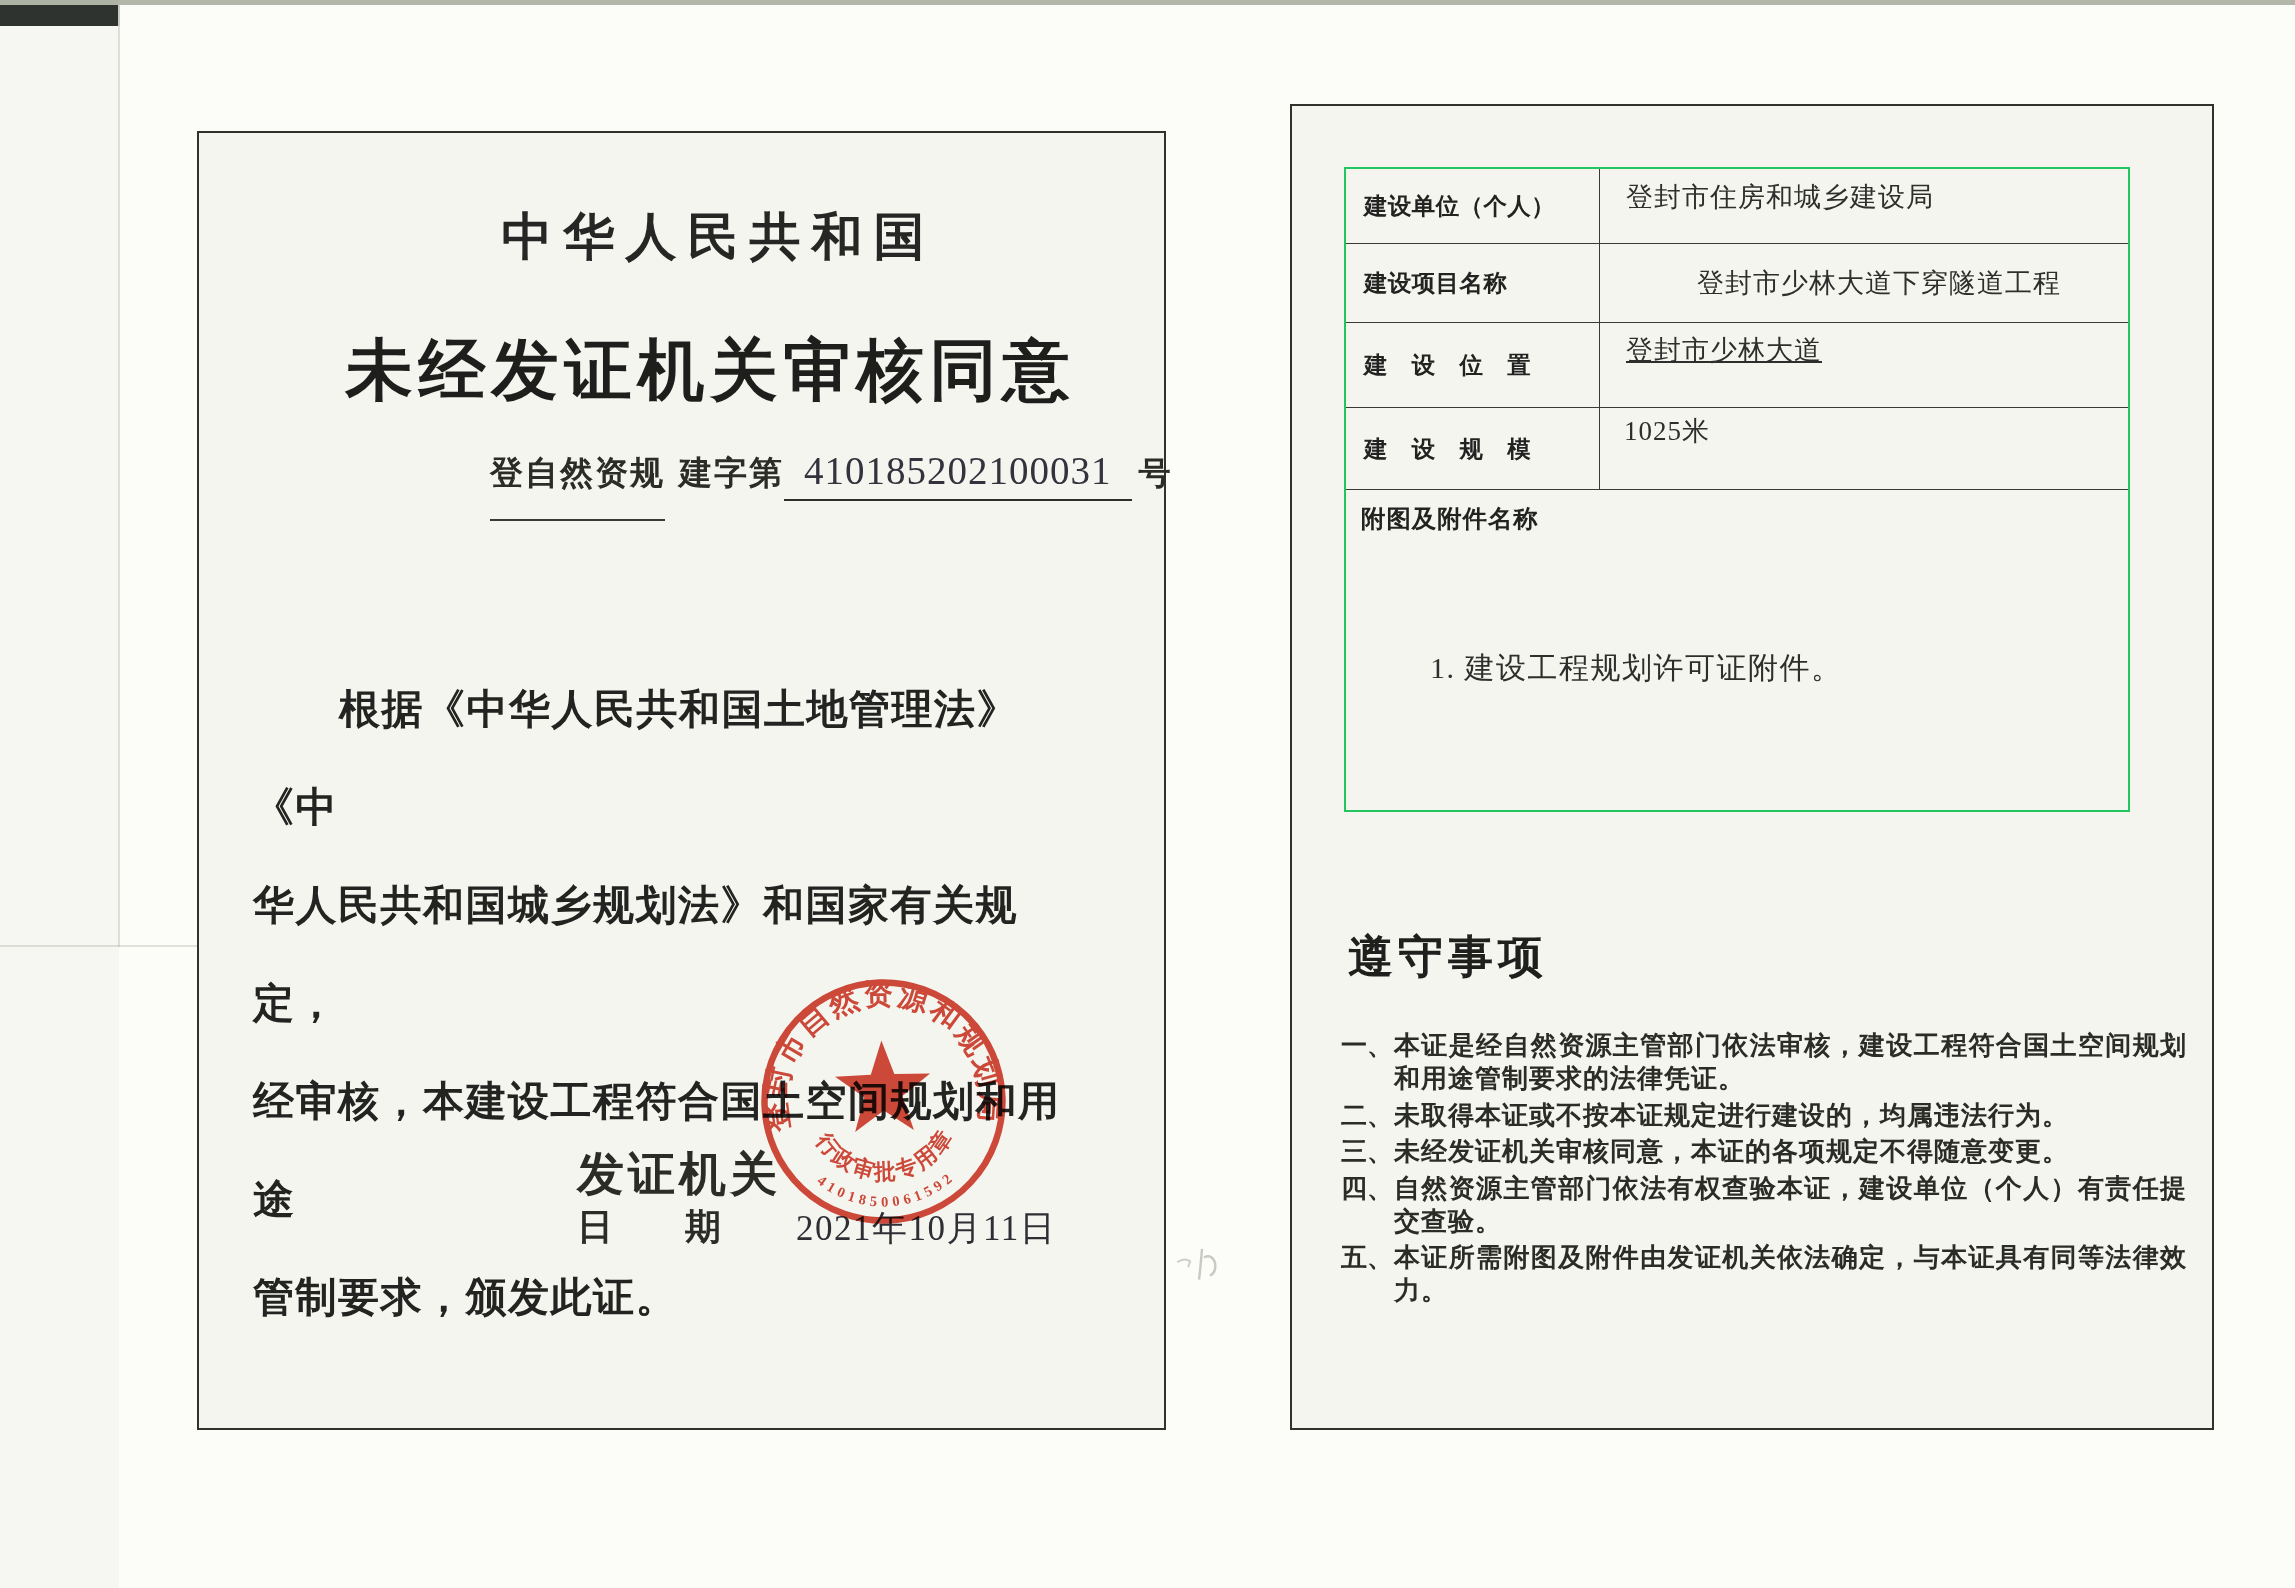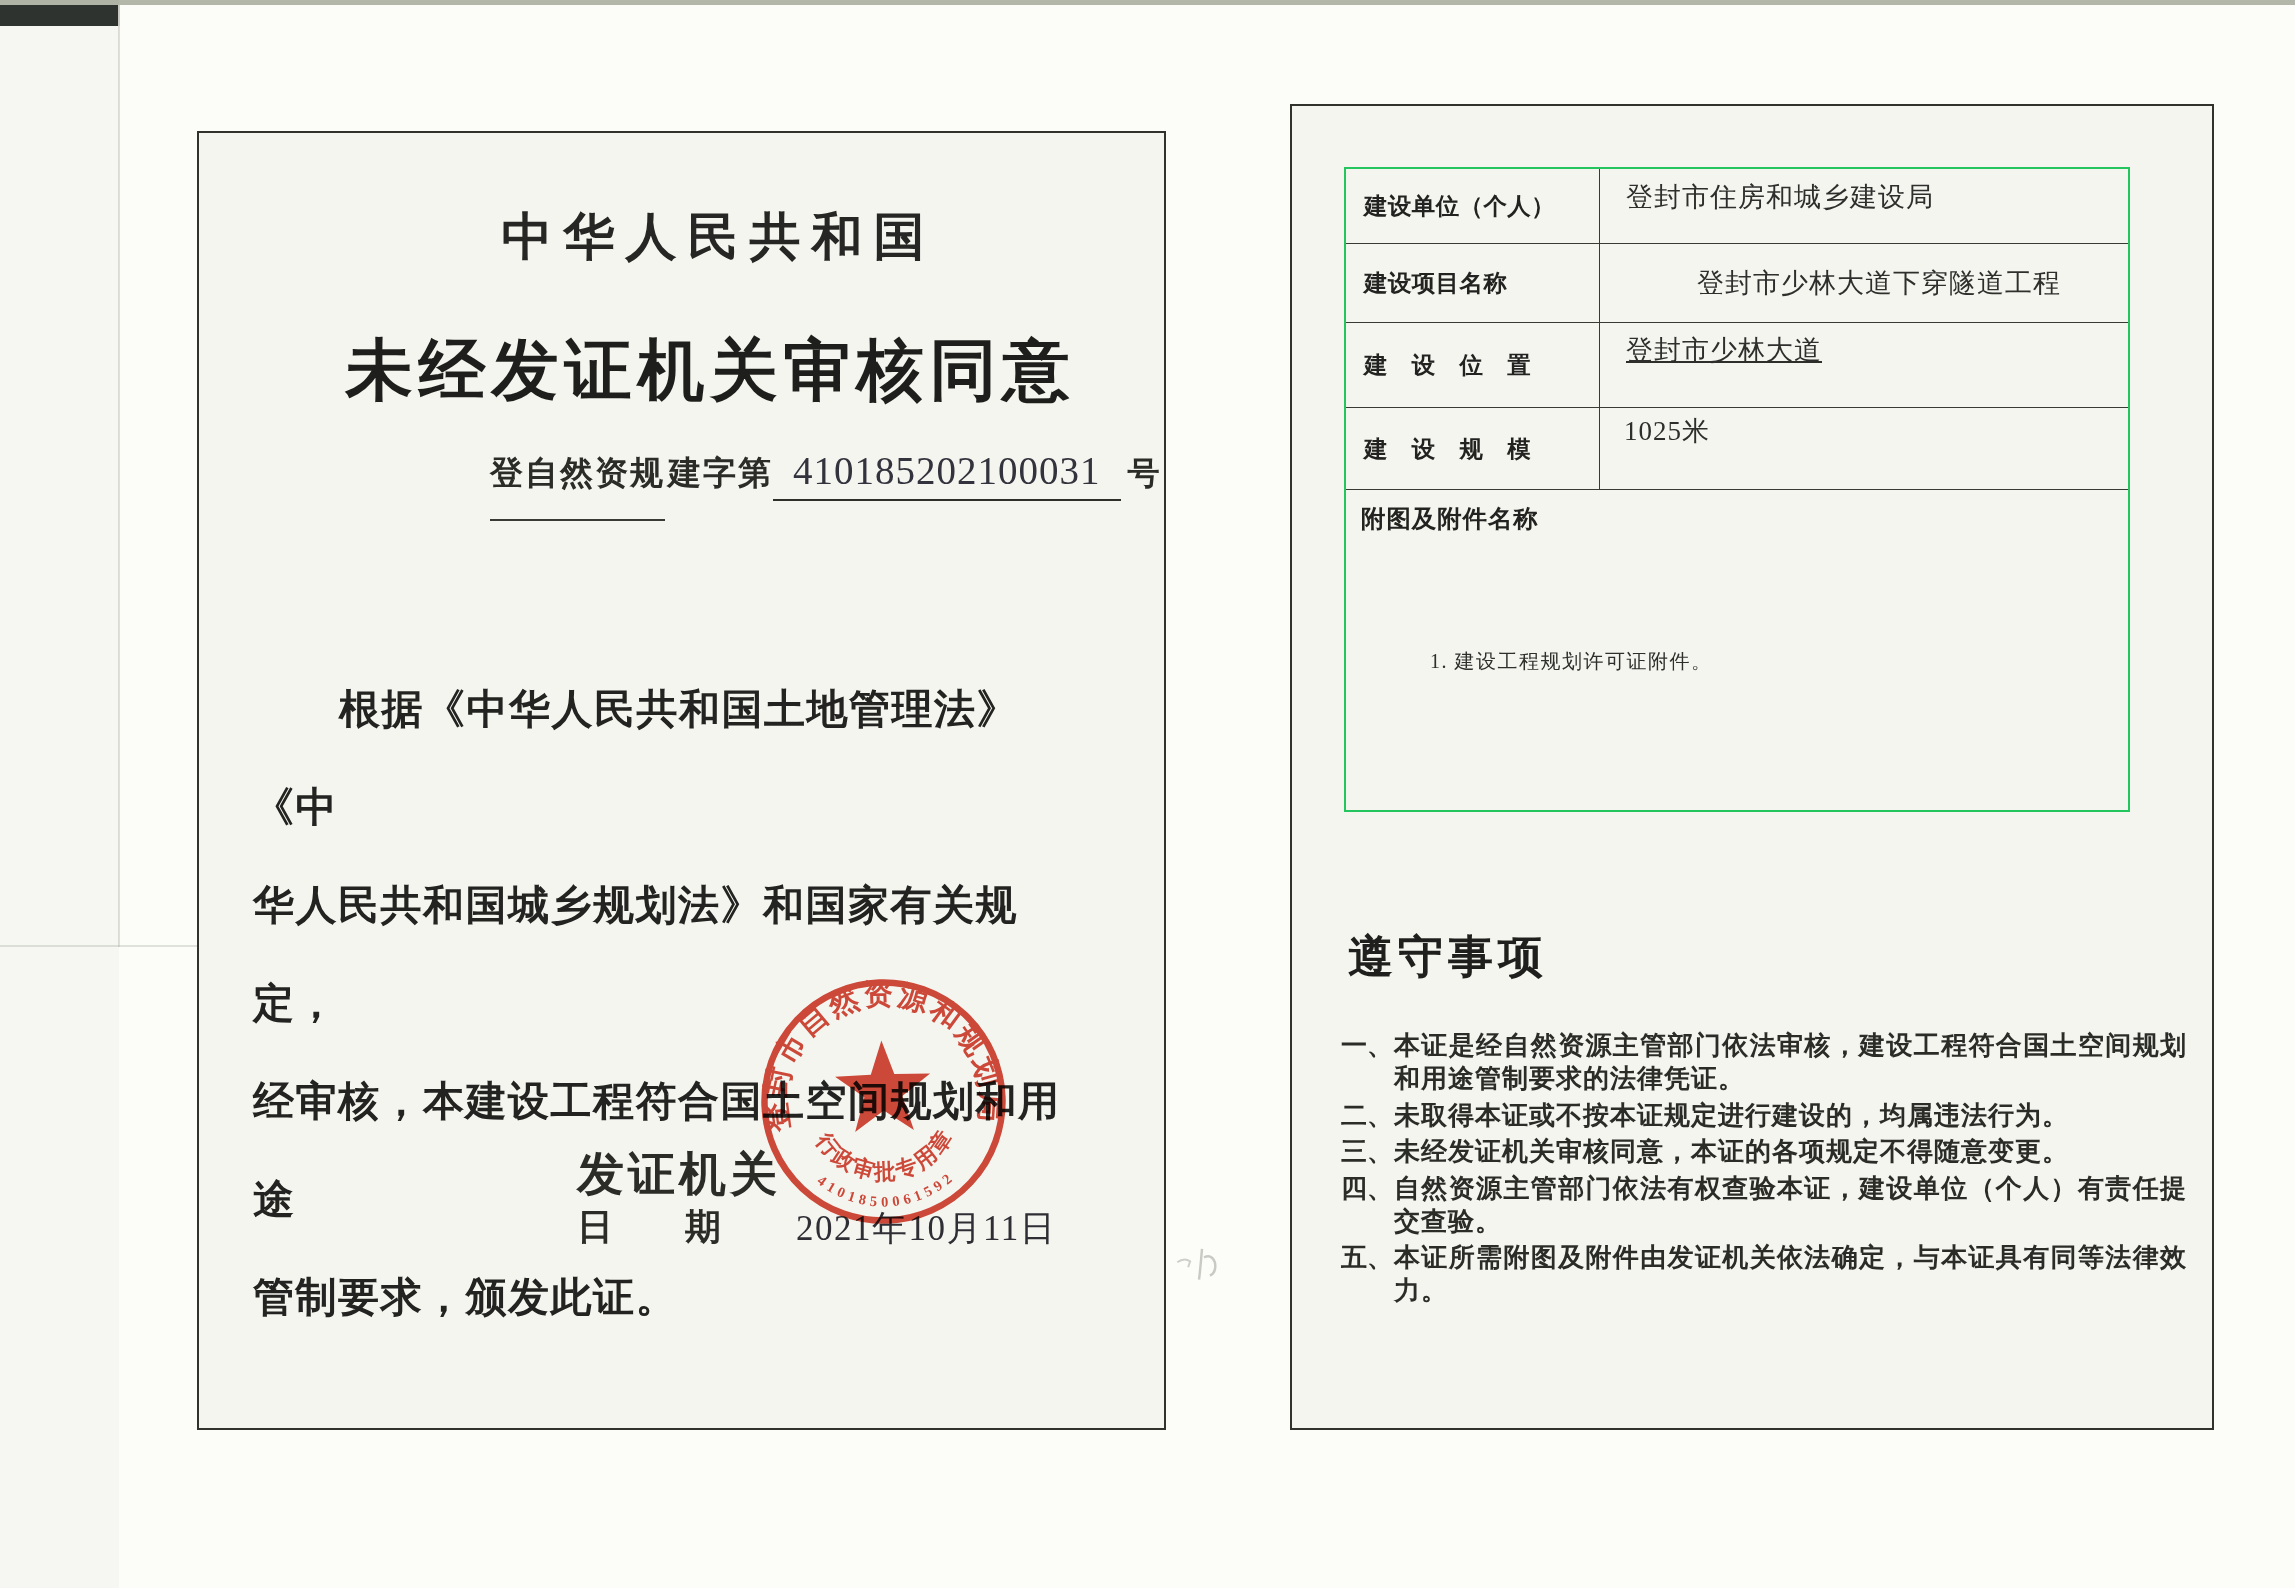--- a/index.html
+++ b/index.html
@@ -28,21 +28,21 @@
     font-family:"Liberation Serif",serif;font-size:51px;font-weight:600;letter-spacing:11px;color:#262624;
   }
   .cert-title{
     position:absolute;left:0;right:0;top:192px;text-align:center;transform:translateX(29px);
     font-size:67px;font-weight:800;letter-spacing:6px;color:#1e1e1c;
   }
   .serial-row{
     position:absolute;left:291px;top:315px;display:flex;align-items:baseline;white-space:nowrap;
   }
   .serial-authority{font-size:33px;font-weight:700;letter-spacing:2px;border-bottom:2px solid #3a3a34;padding-bottom:23px;}
-  .serial-prefix{font-size:33px;font-weight:700;letter-spacing:2px;margin-left:3px;}
+  .serial-prefix{font-size:33px;font-weight:700;letter-spacing:2px;margin-left:14px;}
   .serial-number{
     display:inline-block;min-width:279px;text-align:center;border-bottom:2.5px solid #2f2f2a;
     padding:0 20px 6px 20px;font-family:"Liberation Serif",serif;font-size:39px;color:#33333d;letter-spacing:1px;
   }
   .serial-suffix{font-size:32px;font-weight:700;margin-left:7px;}
   .body-text{
     position:absolute;left:54px;top:527px;width:839px;
     font-size:41px;font-weight:600;line-height:98px;letter-spacing:1.5px;color:#232321;
   }
   .body-text .line.first{text-indent:86px;}
@@ -81,21 +81,21 @@
   .v-pad2{padding:21px 6px 0 36px;text-align:center;}
   .v-pad3{padding:9px 0 0 26px;text-decoration:underline;}
   .v-pad4{padding:5px 0 0 24px;}
   .cell.attachments{
     grid-column:1 / 3;position:relative;
     font-size:24.4px;font-weight:700;color:#222220;
   }
   .attachments-label{position:absolute;left:15px;top:13px;letter-spacing:1px;}
   .attachments-item{
     position:absolute;left:84px;top:158px;
-    font-family:"Liberation Serif",serif;font-weight:400;font-size:20px;letter-spacing:1.5px;color:#2e2e2c;
+    font-family:"Liberation Serif",serif;font-weight:400;font-size:30px;letter-spacing:1.5px;color:#2e2e2c;
   }
   
   .notice-title{position:absolute;left:56px;top:821px;font-size:45px;font-weight:800;letter-spacing:5px;color:#1f1f1d;}
   .notice-list{position:absolute;left:49px;top:923px;width:859px;}
   .notice-item{display:flex;margin-bottom:3.5px;}
   .notice-item .marker{flex:0 0 53px;font-size:26px;font-weight:600;line-height:33px;}
   .notice-item .text{width:793px;font-size:26px;font-weight:600;line-height:33px;letter-spacing:1px;text-align:justify;}
 </style>
 </head>
 <body>

